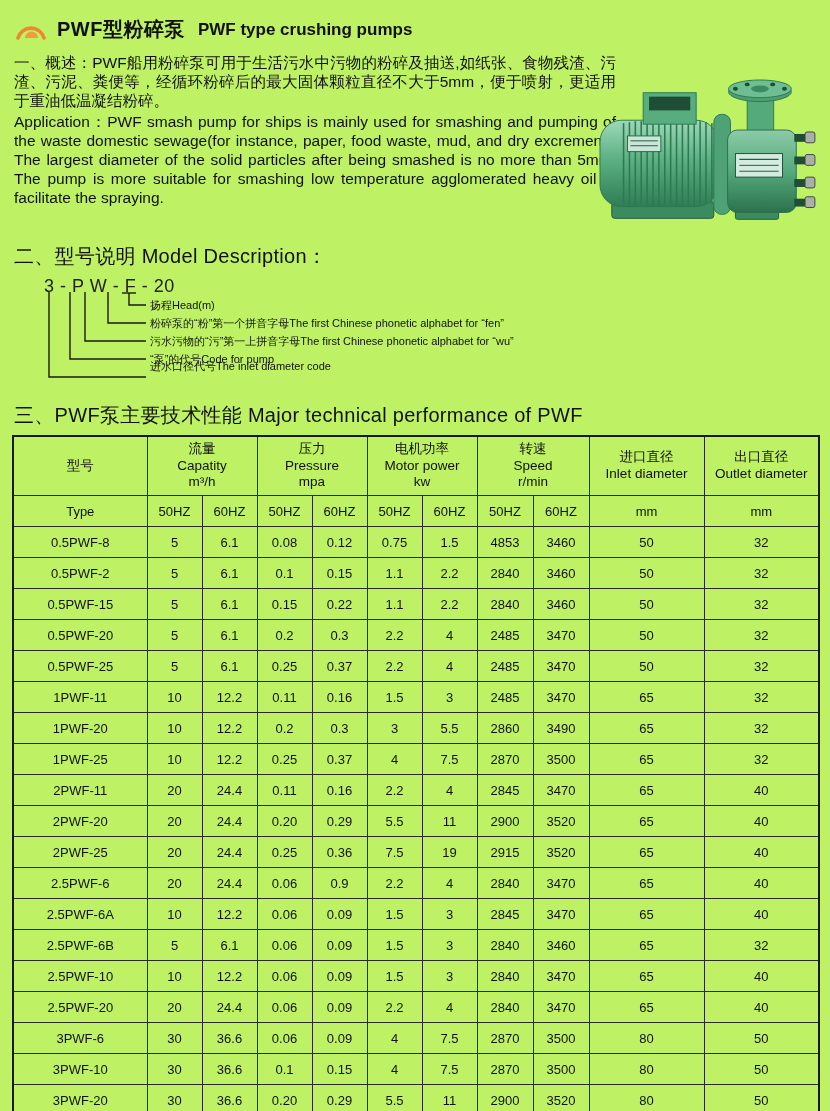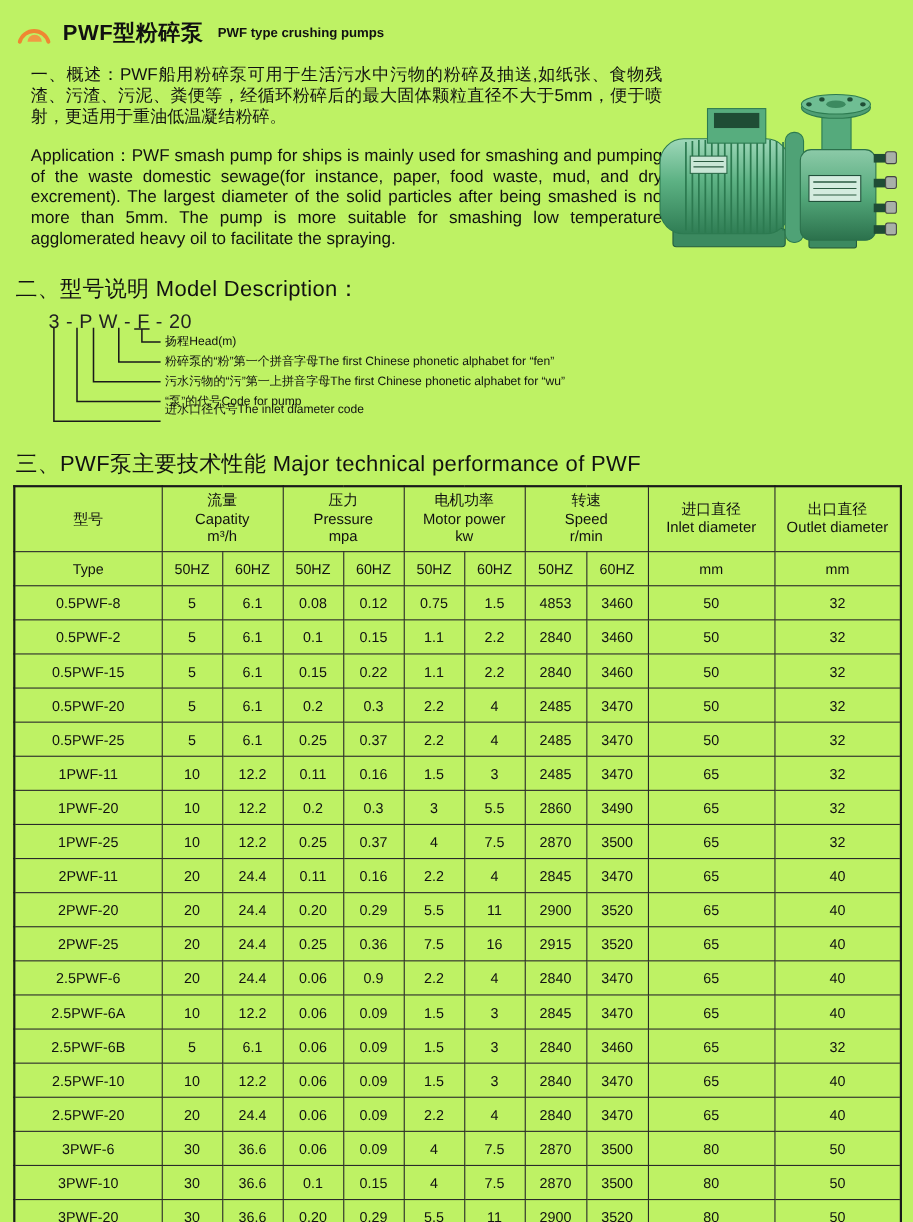--- a/index.html
+++ b/index.html
@@ -10,25 +10,25 @@
     padding:10px 12px 0 12px;
     font-family:Liberation Sans, sans-serif;
     color:#111;
     overflow:hidden;
     background:#bef264;
   }
   
   .title-row{display:flex;align-items:center;gap:9px;margin:6px 0 10px 2px;}
   .brand-icon{width:34px;height:24px;flex:0 0 auto;}
   .title-zh{font-size:20px;font-weight:bold;letter-spacing:.5px;}
-  .title-en{font-size:12px;font-weight:bold;margin-left:4px;}
+  .title-en{font-size:17px;font-weight:bold;margin-left:4px;}
   
   .overview{position:relative;min-height:178px;}
   .overview .text-col{width:606px;}
-  .overview p{margin:16px;font-size:15.5px;line-height:1.23;text-align:justify;}
+  .overview p{margin:2px;font-size:15.5px;line-height:1.23;text-align:justify;}
   .pump-figure{position:absolute;top:26px;right:0;width:226px;height:157px;}
   
   .section-heading{font-size:20px;font-weight:normal;margin:12px 0 6px 2px;letter-spacing:.3px;}
   .diagram{position:relative;height:114px;margin:2px 0 4px 30px;}
   .model-code{position:absolute;left:2px;top:0;font-size:18px;letter-spacing:.5px;color:#222;}
   .diagram-lines{position:absolute;left:0;top:0;}
   .diagram-label{position:absolute;left:108px;font-size:11px;white-space:nowrap;line-height:18px;color:#111;}
   
   table.perf{
     width:806px;border-collapse:collapse;table-layout:fixed;
@@ -359,21 +359,21 @@
             <td>65</td>
             <td>40</td>
           </tr>
           <tr>
             <td>2PWF-25</td>
             <td>20</td>
             <td>24.4</td>
             <td>0.25</td>
             <td>0.36</td>
             <td>7.5</td>
-            <td>16</td>
+            <td>19</td>
             <td>2915</td>
             <td>3520</td>
             <td>65</td>
             <td>40</td>
           </tr>
           <tr>
             <td>2.5PWF-6</td>
             <td>20</td>
             <td>24.4</td>
             <td>0.06</td>

